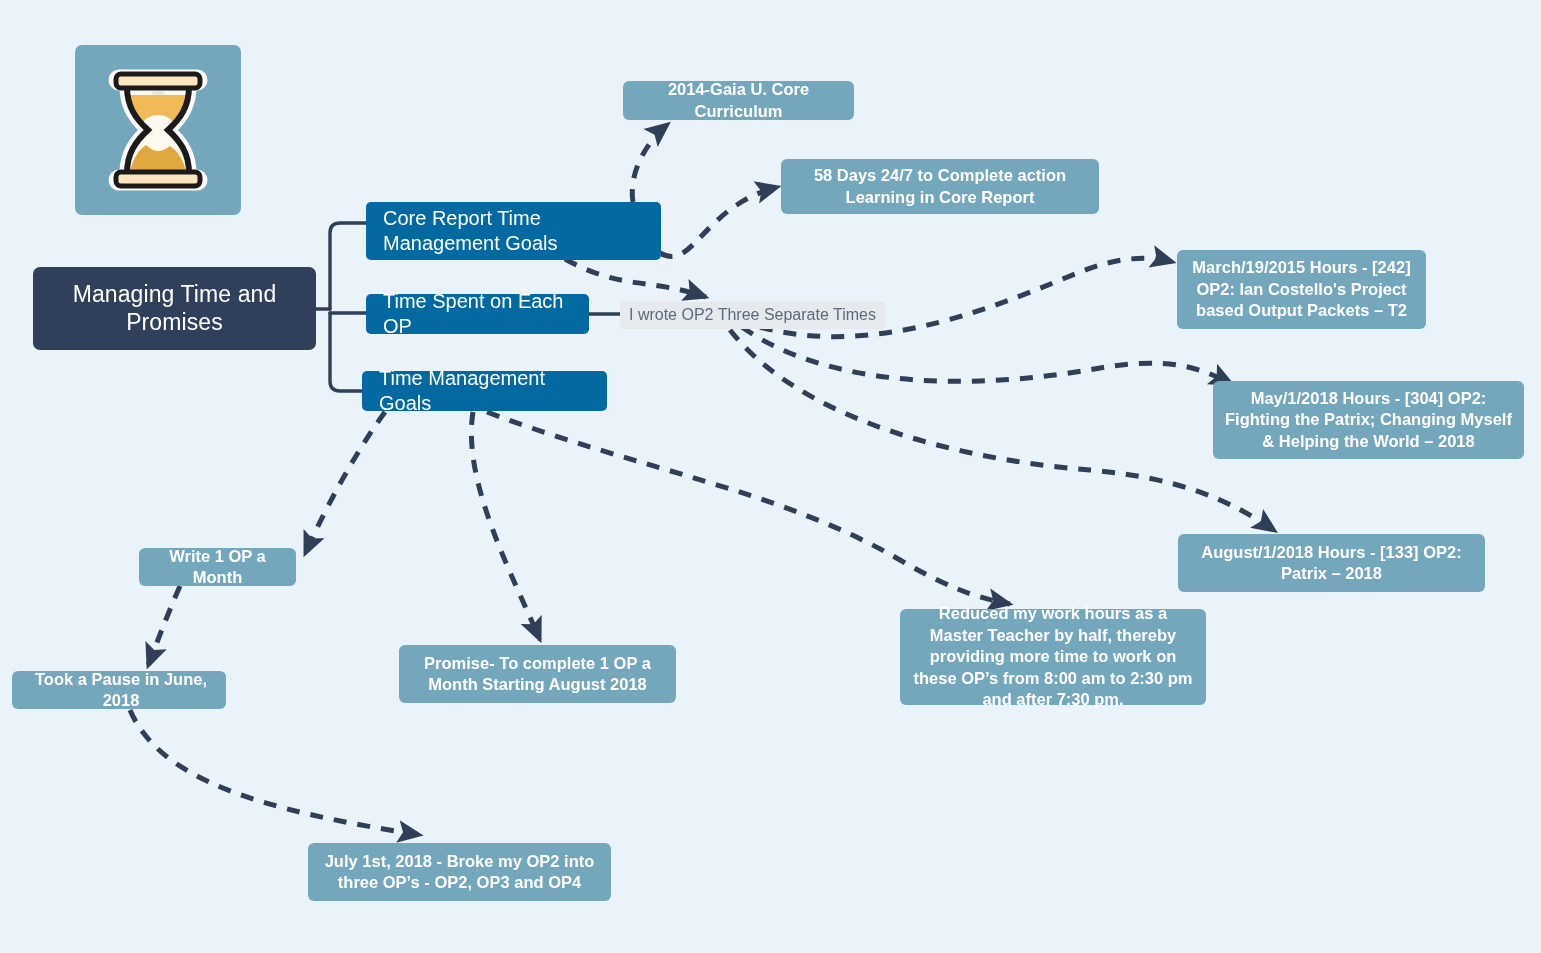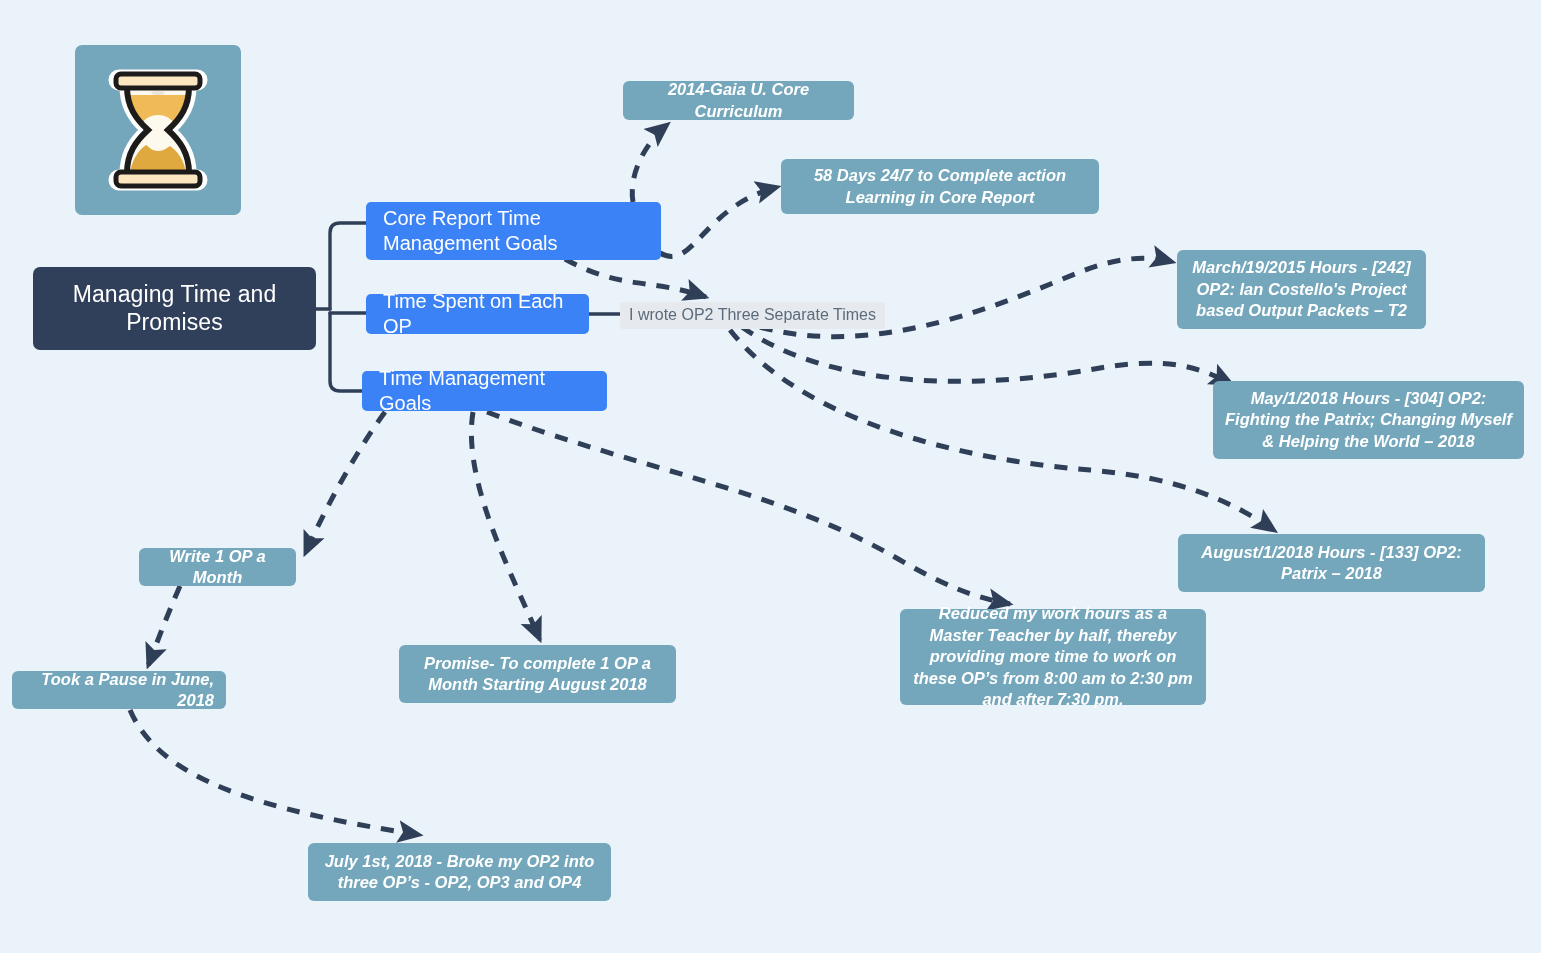--- a/index.html
+++ b/index.html
@@ -46,43 +46,42 @@
   .node.root {
     background: #31405a;
     border-radius: 7px;
     font-size: 23px;
     font-weight: 400;
     line-height: 1.2;
     letter-spacing: 0.1px;
   }
 
   .node.branch {
-    background: #3b82f6;
+    background: #0369a1;
     font-size: 20px;
     font-weight: 400;
     line-height: 1.25;
     border-radius: 5px;
     justify-content: flex-start;
     text-align: left;
     padding-left: 17px;
     padding-right: 14px;
   }
 
   .node.leaf {
     background: #74a7bb;
     font-size: 16.5px;
-    font-style: italic;
     font-weight: 700;
     border-radius: 6px;
     line-height: 1.3;
   }
 
   .node.leaf-left {
     justify-content: flex-start;
-    text-align: right;
+    text-align: center;
     padding-left: 16px;
   }
 
   
   .edge-label {
     position: absolute;
     background: #e6eaee;
     color: #5b6b7c;
     font-size: 16px;
     padding: 4px 9px 5px 9px;

